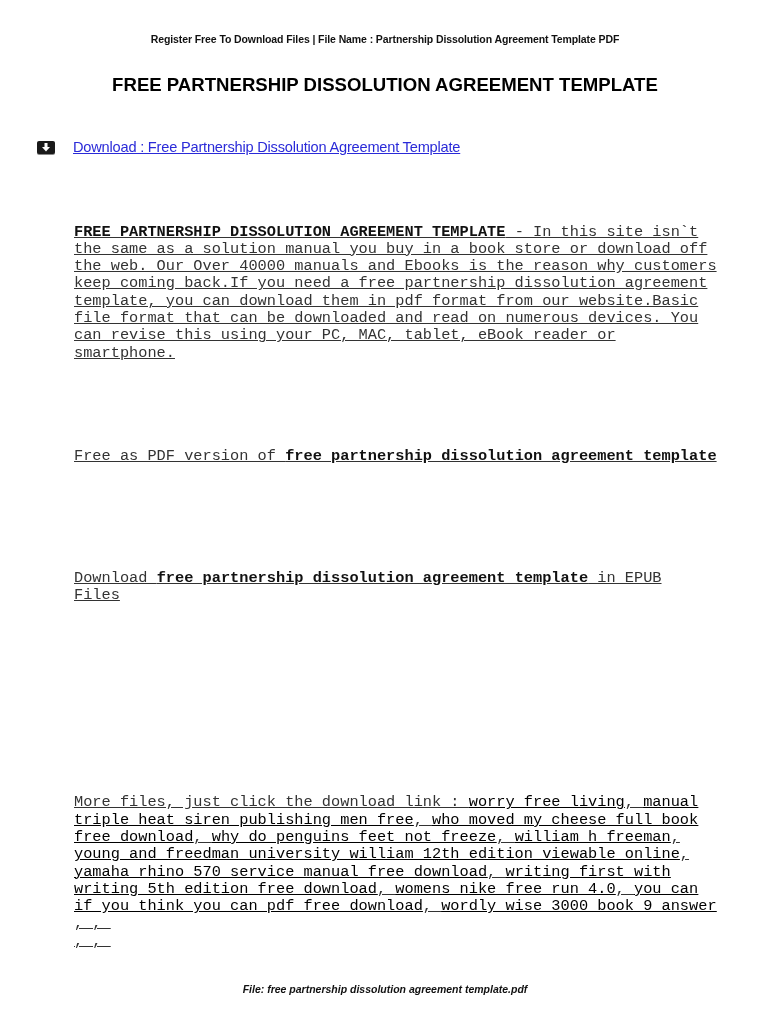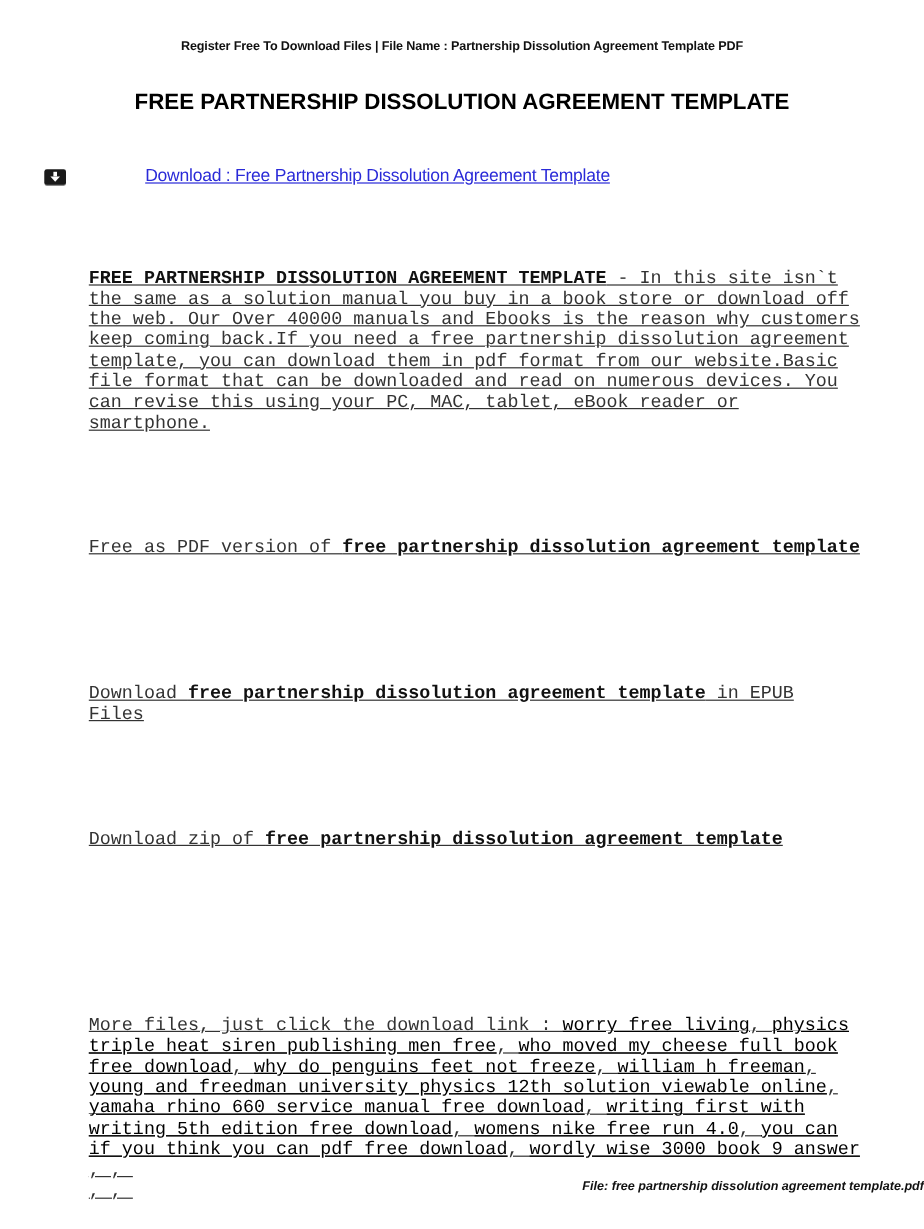--- a/index.html
+++ b/index.html
@@ -7,21 +7,21 @@
     .top-note {
       position: absolute; left: 0; top: 33px; width: 770px; text-align: center;
       font-family: "Liberation Sans", sans-serif; font-weight: bold; font-size: 10.5px;
       color: #111; letter-spacing: -0.1px;
     }
     .page-title {
       position: absolute; left: 0; top: 74px; width: 770px; text-align: center;
       font-family: "Liberation Sans", sans-serif; font-weight: bold; font-size: 18.6px;
       color: #000; margin: 0;
     }
-    .dl-row { position: absolute; left: 37px; top: 138px; height: 18px; display: flex; align-items: center; gap: 48px; }
+    .dl-row { position: absolute; left: 37px; top: 138px; height: 18px; display: flex; align-items: center; }
     .dl-icon {
       width: 18px; height: 13px; background: #1a1a1a; border-radius: 2px;
       display: flex; align-items: center; justify-content: center; margin-right: 18px;
       box-shadow: 0 1px 0 #888;
     }
     .dl-icon svg { display: block; }
     .dl-link {
       font-family: "Liberation Sans", sans-serif; font-size: 14.6px; color: #2a2ad8;
       text-decoration: underline; cursor: pointer; letter-spacing: -0.2px;
     }
@@ -29,21 +29,21 @@
       position: absolute; left: 74px; top: 189px; width: 680px;
       font-family: "Liberation Mono", monospace; font-size: 15.3px; line-height: 17.3px;
       color: #333; white-space: pre;
     }
     .body b { color: #111; font-weight: bold; }
     .para { margin: 0; text-decoration: underline; }
     .gap { height: 17.3px; }
     .gap2 { height: 34.6px; }
     .body a { color: #000000; text-decoration: underline; cursor: pointer; }
     .footer {
-      position: absolute; left: 0; top: 983px; width: 770px; text-align: right;
+      position: absolute; left: 0; top: 983px; width: 770px; text-align: center;
       font-family: "Liberation Sans", sans-serif; font-weight: bold; font-style: italic;
       font-size: 10.5px; color: #111;
     }
   </style>
 </head>
 <body>
 
 <div class="top-note">Register Free To Download Files | File Name : Partnership Dissolution Agreement Template PDF</div>
 <h1 class="page-title">FREE PARTNERSHIP DISSOLUTION AGREEMENT TEMPLATE</h1>
 
@@ -65,28 +65,27 @@
 <span>template, you can download them in pdf format from our website.Basic</span>
 <span>file format that can be downloaded and read on numerous devices. You</span>
 <span>can revise this using your PC, MAC, tablet, eBook reader or</span>
 <span>smartphone.</span></div>
   <div class="gap"></div>
   <div class="para"><span>Free as PDF version of </span><b>free partnership dissolution agreement template</b></div>
   <div class="gap2"></div>
   <div class="para"><span>Download </span><b>free partnership dissolution agreement template</b><span> in EPUB</span>
 <span>Files</span></div>
   <div class="gap"></div>
-  <div class="para"><span>Download zip of </span><b>free partnership dissolution agreement template</b></div>
   <div class="gap"></div>
   <div class="gap"></div>
-  <div class="para"><span>More files, just click the download link : </span><a>worry free living</a>, <a>physics</a>
+  <div class="para"><span>More files, just click the download link : </span><a>worry free living</a>, <a>manual</a>
 <a>triple heat siren publishing men free</a>, <a>who moved my cheese full book</a>
 <a>free download</a>, <a>why do penguins feet not freeze</a>, <a>william h freeman</a>,
-<a>young and freedman university physics 12th solution viewable online</a>,
-<a>yamaha rhino 660 service manual free download</a>, <a>writing first with</a>
+<a>young and freedman university william 12th edition viewable online</a>,
+<a>yamaha rhino 570 service manual free download</a>, <a>writing first with</a>
 <a>writing 5th edition free download</a>, <a>womens nike free run 4.0</a>, <a>you can</a>
 <a>if you think you can pdf free download</a>, <a>wordly wise 3000 book 9 answer</a>
 , , 
 , , 
 </div>
   
   
   
   
 </div>

